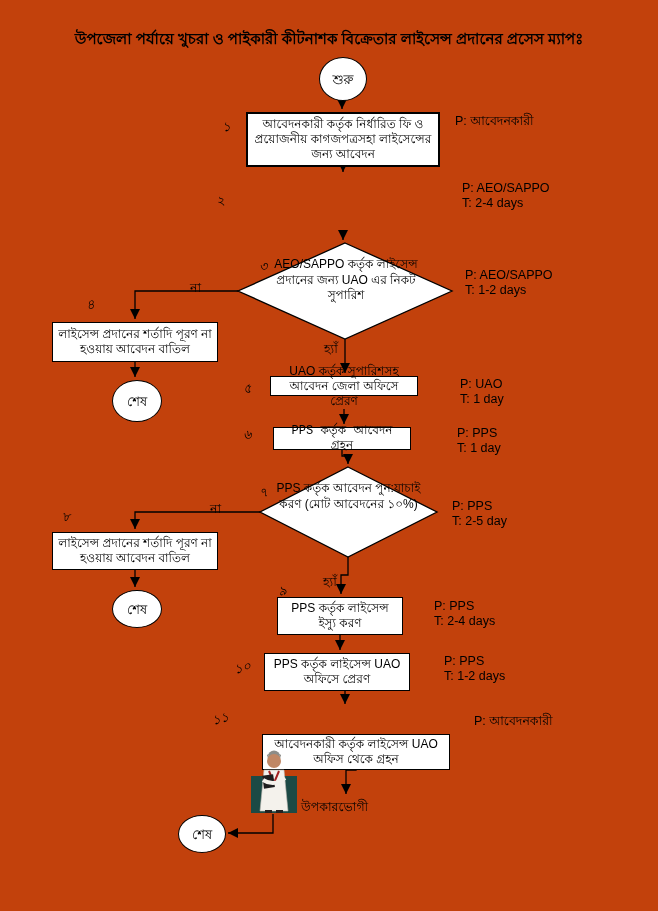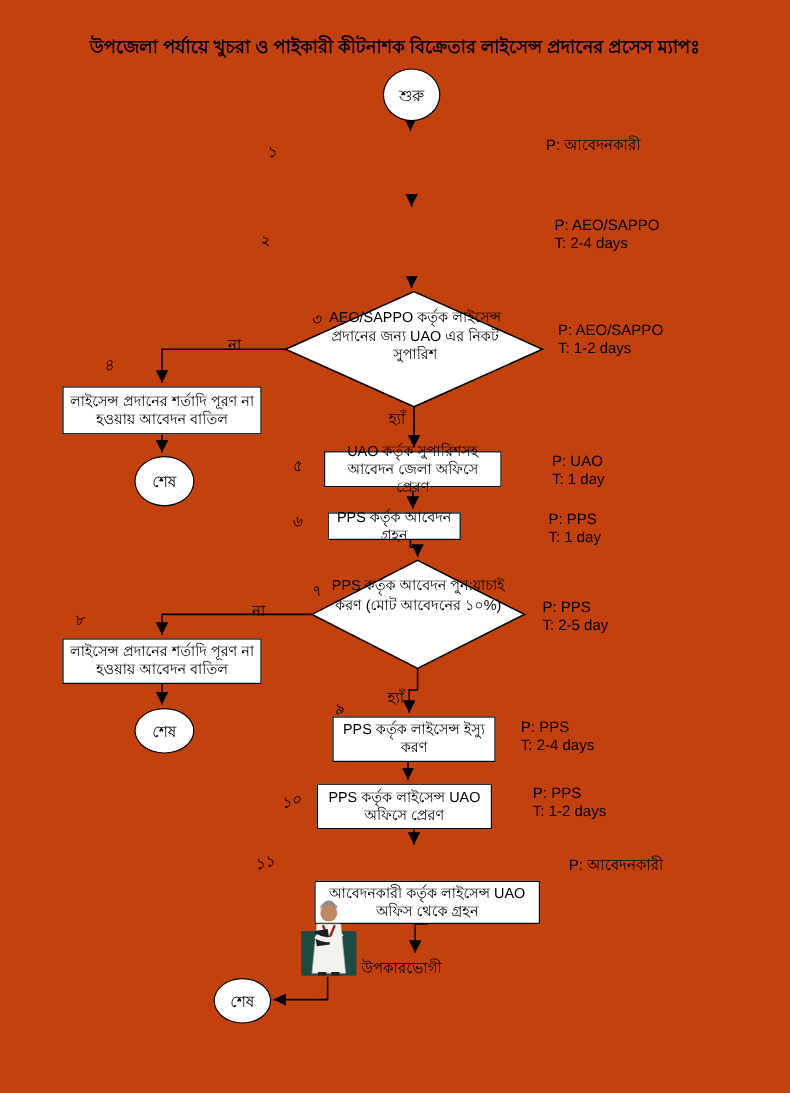--- a/index.html
+++ b/index.html
@@ -68,20 +68,23 @@
     </g>
   </svg>
 
   <div class="abs title">উপজেলা পর্যায়ে খুচরা ও পাইকারী কীটনাশক বিক্রেতার লাইসেন্স প্রদানের প্রসেস ম্যাপঃ</div>
 
   <div class="abs term" style="left:319px;top:57px;width:46px;height:42px;">
     <span>শুরু</span>
   </div>
 
   <div class="abs num" style="left:222px;top:120px;">১</div>
+  <div class="abs box" style="left:246px;top:112px;width:194px;height:55px;border-width:2px;">
+    <span>আবেদনকারী কর্তৃক নির্ধারিত ফি ও প্রয়োজনীয় কাগজপত্রসহা লাইসেন্সের জন্য আবেদন</span>
+  </div>
   <div class="abs plabel" style="left:455px;top:114px;">
     <div>P: আবেদনকারী</div>
   </div>
 
   <div class="abs num" style="left:216px;top:194px;">২</div>
   <div class="abs plabel" style="left:462px;top:181px;">
     <div>P: AEO/SAPPO</div>
     <div>T: 2-4 days</div>
   </div>
 
@@ -96,30 +99,30 @@
 
   <div class="abs num" style="left:86px;top:298px;">৪</div>
   <div class="abs box" style="left:52px;top:322px;width:166px;height:40px;">
     <span>লাইসেন্স প্রদানের শর্তাদি পূরণ না হওয়ায়  আবেদন বাতিল</span>
   </div>
   <div class="abs term" style="left:112px;top:380px;width:48px;height:40px;">
     <span>শেষ</span>
   </div>
 
   <div class="abs num" style="left:243px;top:382px;">৫</div>
-  <div class="abs box" style="left:270px;top:376px;width:148px;height:30px;">
+  <div class="abs box" style="left:270px;top:376px;width:148px;height:20px;">
     <span>UAO কর্তৃক সুপারিশসহ আবেদন জেলা অফিসে প্রেরণ</span>
   </div>
   <div class="abs plabel" style="left:460px;top:377px;">
     <div>P: UAO</div>
     <div>T:  1 day</div>
   </div>
 
   <div class="abs num" style="left:243px;top:428px;">৬</div>
-  <div class="abs box" style="left:273px;top:427px;width:111px;height:23px;">
+  <div class="abs box" style="left:273px;top:427px;width:138px;height:23px;font-family:Liberation Mono, monospace;">
     <span>PPS কর্তৃক আবেদন গ্রহন</span>
   </div>
   <div class="abs plabel" style="left:457px;top:426px;">
     <div>P: PPS</div>
     <div>T:  1 day</div>
   </div>
 
   <div class="abs num" style="left:259px;top:486px;">৭</div>
   <div class="abs dtext" style="left:276px;top:481px;width:145px;">PPS কর্তৃক আবেদন পুন:যাচাই করণ (মোট আবেদনের ১০%)</div>
   <div class="abs plabel" style="left:452px;top:499px;">
@@ -131,21 +134,21 @@
 
   <div class="abs num" style="left:62px;top:510px;">৮</div>
   <div class="abs box" style="left:52px;top:532px;width:166px;height:38px;">
     <span>লাইসেন্স প্রদানের শর্তাদি পূরণ না হওয়ায়  আবেদন বাতিল</span>
   </div>
   <div class="abs term" style="left:112px;top:590px;width:48px;height:36px;">
     <span>শেষ</span>
   </div>
 
   <div class="abs num" style="left:278px;top:584px;">৯</div>
-  <div class="abs box" style="left:277px;top:597px;width:136px;height:38px;">
+  <div class="abs box" style="left:277px;top:597px;width:126px;height:38px;">
     <span>PPS কর্তৃক লাইসেন্স ইস্যু করণ</span>
   </div>
   <div class="abs plabel" style="left:434px;top:599px;">
     <div>P: PPS</div>
     <div>T:  2-4 days</div>
   </div>
 
   <div class="abs num" style="left:234px;top:661px;">১০</div>
   <div class="abs box" style="left:264px;top:653px;width:146px;height:38px;">
     <span>PPS কর্তৃক লাইসেন্স UAO অফিসে প্রেরণ</span>

